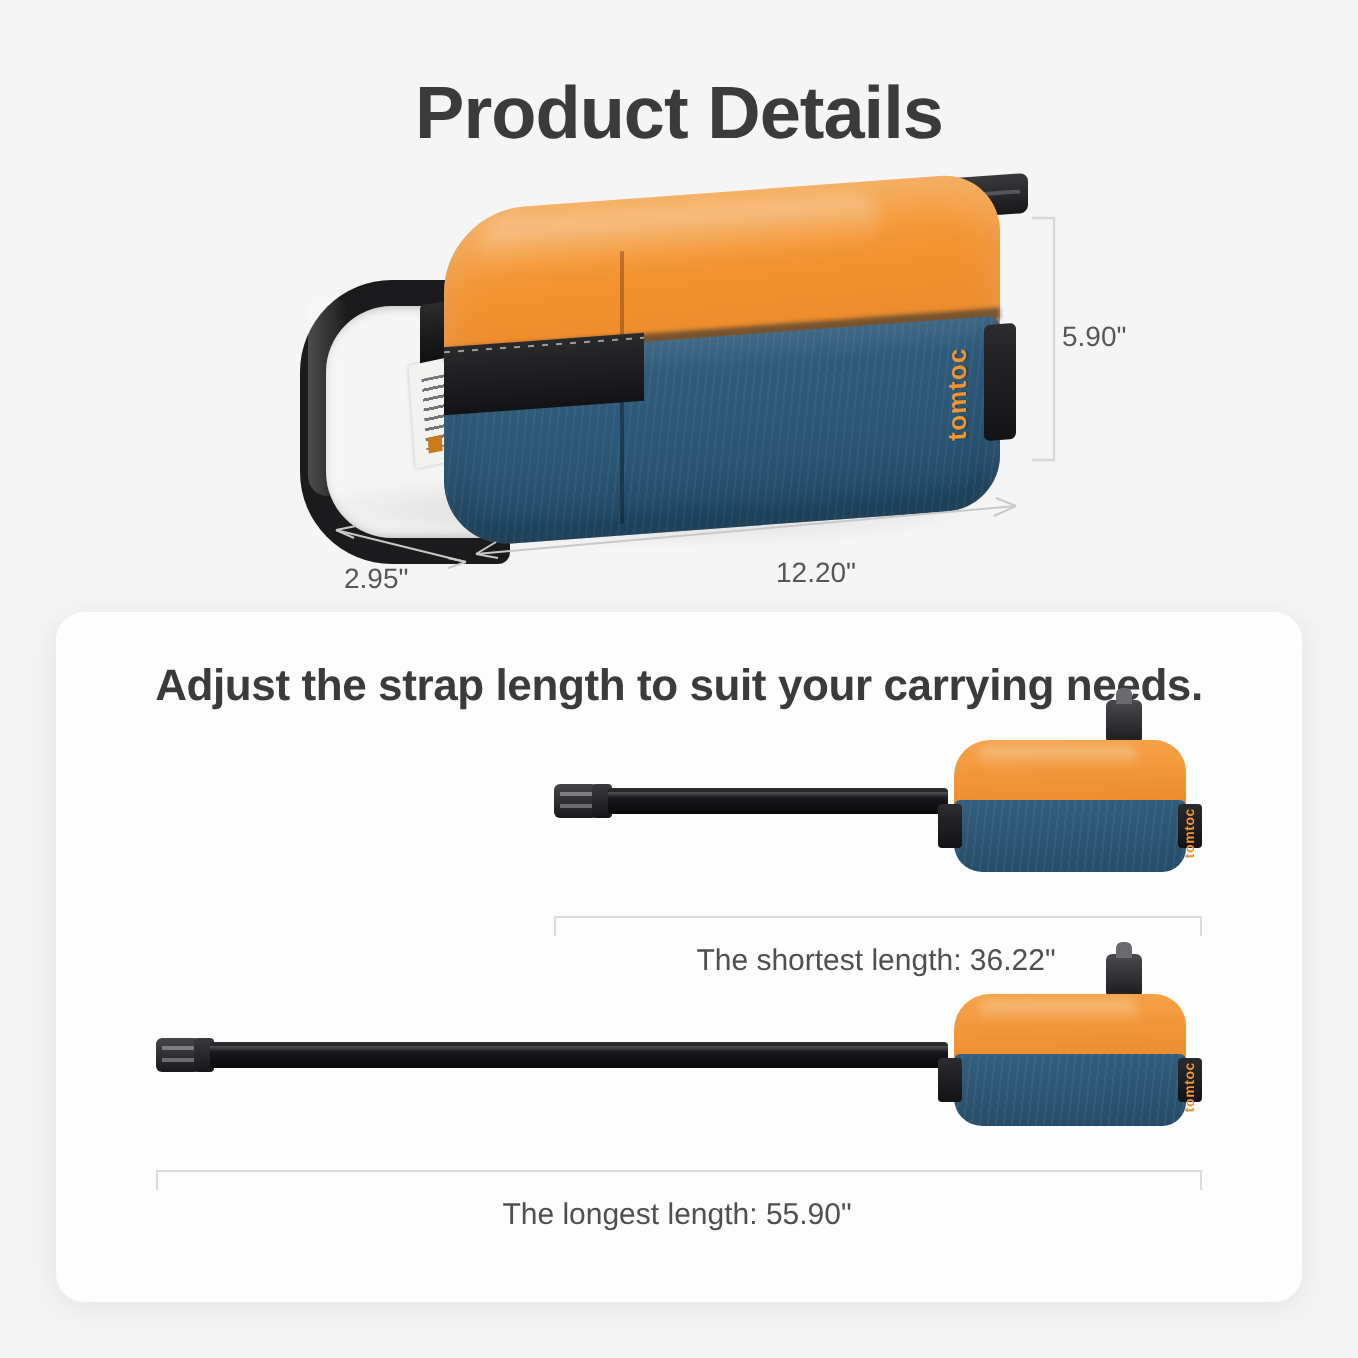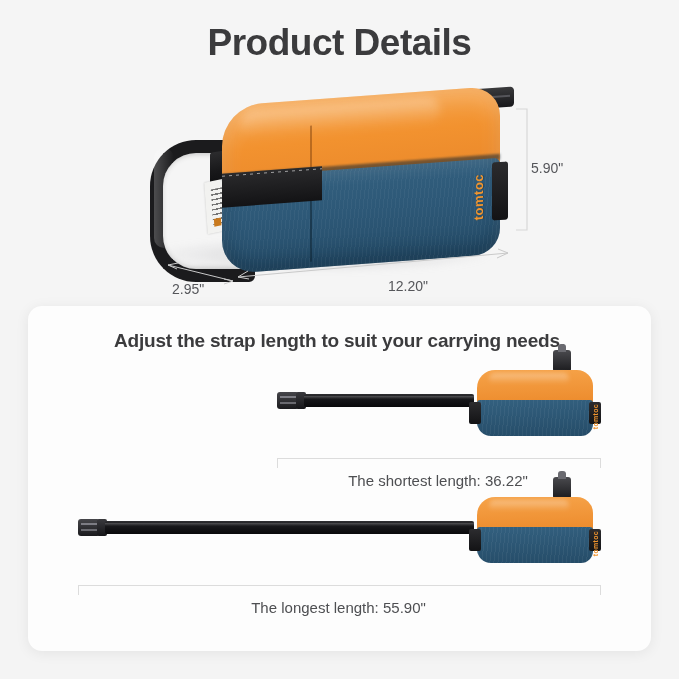--- a/index.html
+++ b/index.html
@@ -10,21 +10,21 @@
     overflow:hidden;
     position:relative;
   }
 
   
   #top-section{
     position:absolute;left:0;top:0;width:679px;height:310px;
     background:#f5f5f5;
   }
   #page-title{
-    position:absolute;left:0;top:22px;width:679px;
+    position:absolute;left:0;top:36px;width:679px;
     text-align:center;
     font-size:37px;
     font-weight:bold;
     letter-spacing:-0.5px;
     color:#3b3b3d;
   }
 
   
   #floor-shadow{
     position:absolute;left:150px;top:238px;width:340px;height:34px;
@@ -181,21 +181,21 @@
   
   #bottom-card{
     position:absolute;left:28px;top:306px;width:623px;height:345px;
     background:#fdfdfd;
     border-radius:14px;
     box-shadow:0 2px 14px rgba(0,0,0,0.07);
   }
   #strap-heading{
     position:absolute;left:0;top:24px;width:623px;
     text-align:center;
-    font-size:19px;
+    font-size:22px;
     font-weight:bold;
     color:#3b3b3d;
     letter-spacing:-0.2px;
   }
 
   
   .mini-bag{position:absolute;width:140px;height:76px;}
   .mini-orange{
     position:absolute;left:12px;top:8px;width:116px;height:34px;
     background:linear-gradient(178deg,#f6a349,#ec8a2b);

